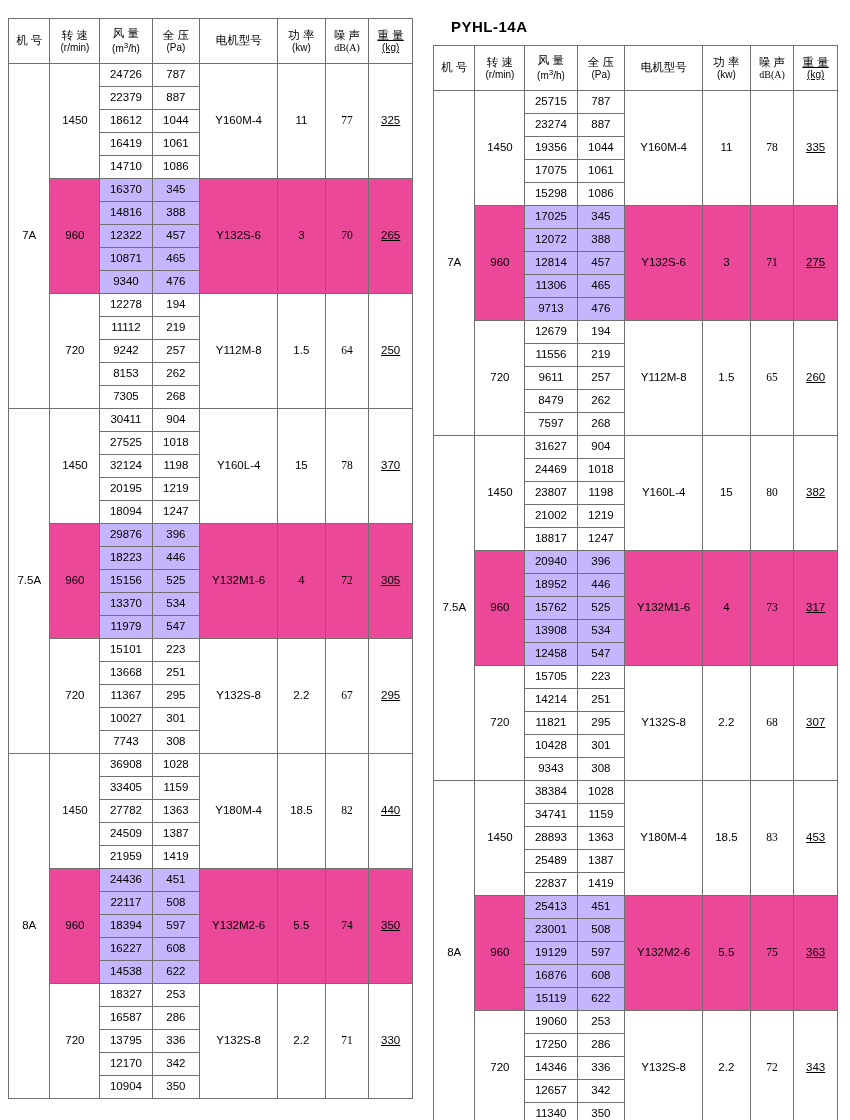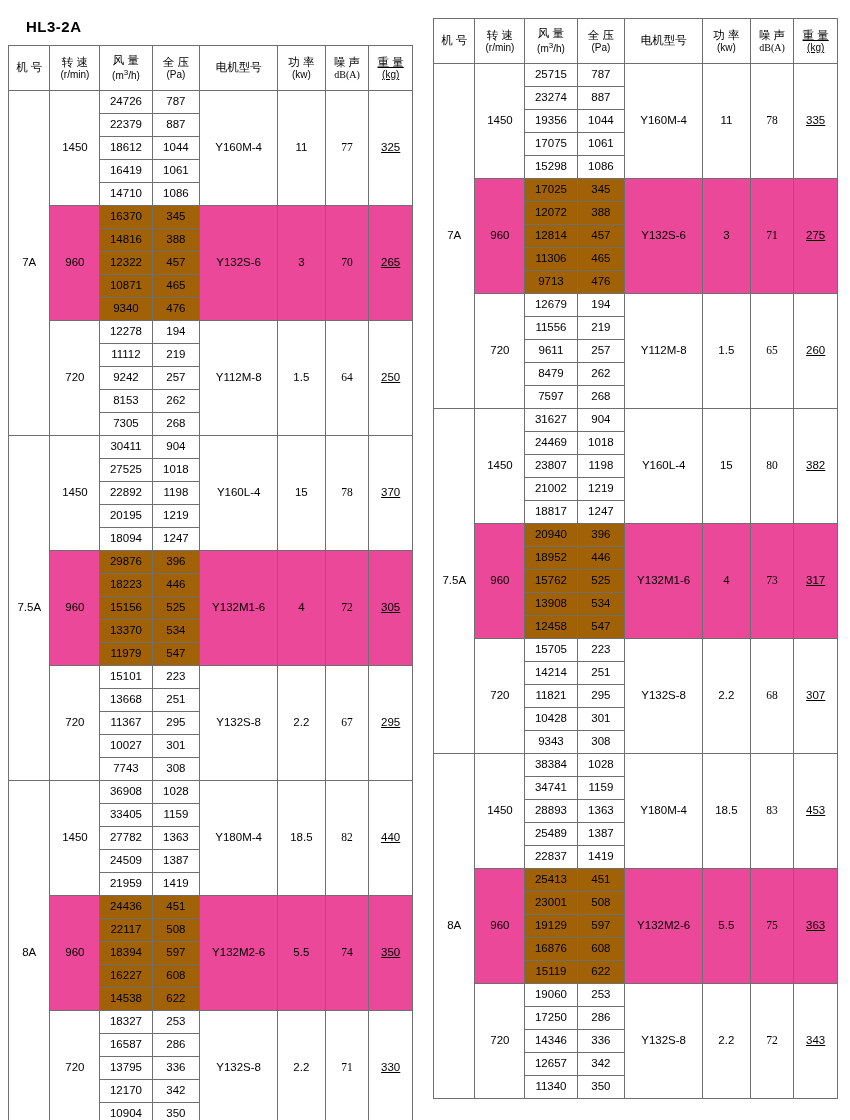--- a/index.html
+++ b/index.html
@@ -58,37 +58,36 @@
   .c-motor { width: 72px; }
   .c-power { width: 44px; }
   .c-noise { width: 40px; font-family: Liberation Serif, serif; }
   .c-weight{ width: 40px; text-decoration: underline; }
 
   td.datacell {
     height: 22px;
     font-size: 11.5px;
   }
   td.shade {
-    background: #a16207;
+    background: #c4b5fd;
   }
   td.grp {
     background: #ffffff;
     font-size: 11.5px;
   }
   td.grp.shadegrp {
     background: #ec4899;
   }
   .sup { font-size: 8px; vertical-align: super; }
 </style>
 </head>
 <body>
 
 <div class="page">
   <div class="panel">
-    <div class="panel-title">HL3-2A</div>
     <table class="fan">
       <thead>
         <tr>
           <th class="c-model">
             <span class="l1">机 号</span>
           </th>
           <th class="c-speed">
             <span class="l1">转 速</span>
             <span class="l2">(r/min)</span>
           </th>
@@ -202,21 +201,21 @@
             <td class="grp c-motor" rowspan="5">Y160L-4</td>
             <td class="grp c-power" rowspan="5">15</td>
             <td class="grp c-noise" rowspan="5">78</td>
             <td class="grp c-weight" rowspan="5">370</td>
           </tr>
           <tr>
             <td class="datacell c-flow">27525</td>
             <td class="datacell c-press">1018</td>
           </tr>
           <tr>
-            <td class="datacell c-flow">22892</td>
+            <td class="datacell c-flow">32124</td>
             <td class="datacell c-press">1198</td>
           </tr>
           <tr>
             <td class="datacell c-flow">20195</td>
             <td class="datacell c-press">1219</td>
           </tr>
           <tr>
             <td class="datacell c-flow">18094</td>
             <td class="datacell c-press">1247</td>
           </tr>
@@ -344,20 +343,21 @@
           </tr>
           <tr>
             <td class="datacell c-flow">10904</td>
             <td class="datacell c-press">350</td>
           </tr>
         </tbody>
     </table>
   </div>
 
   <div class="panel">
+    <div class="panel-title">PYHL-14A</div>
     <table class="fan">
       <thead>
         <tr>
           <th class="c-model">
             <span class="l1">机 号</span>
           </th>
           <th class="c-speed">
             <span class="l1">转 速</span>
             <span class="l2">(r/min)</span>
           </th>

